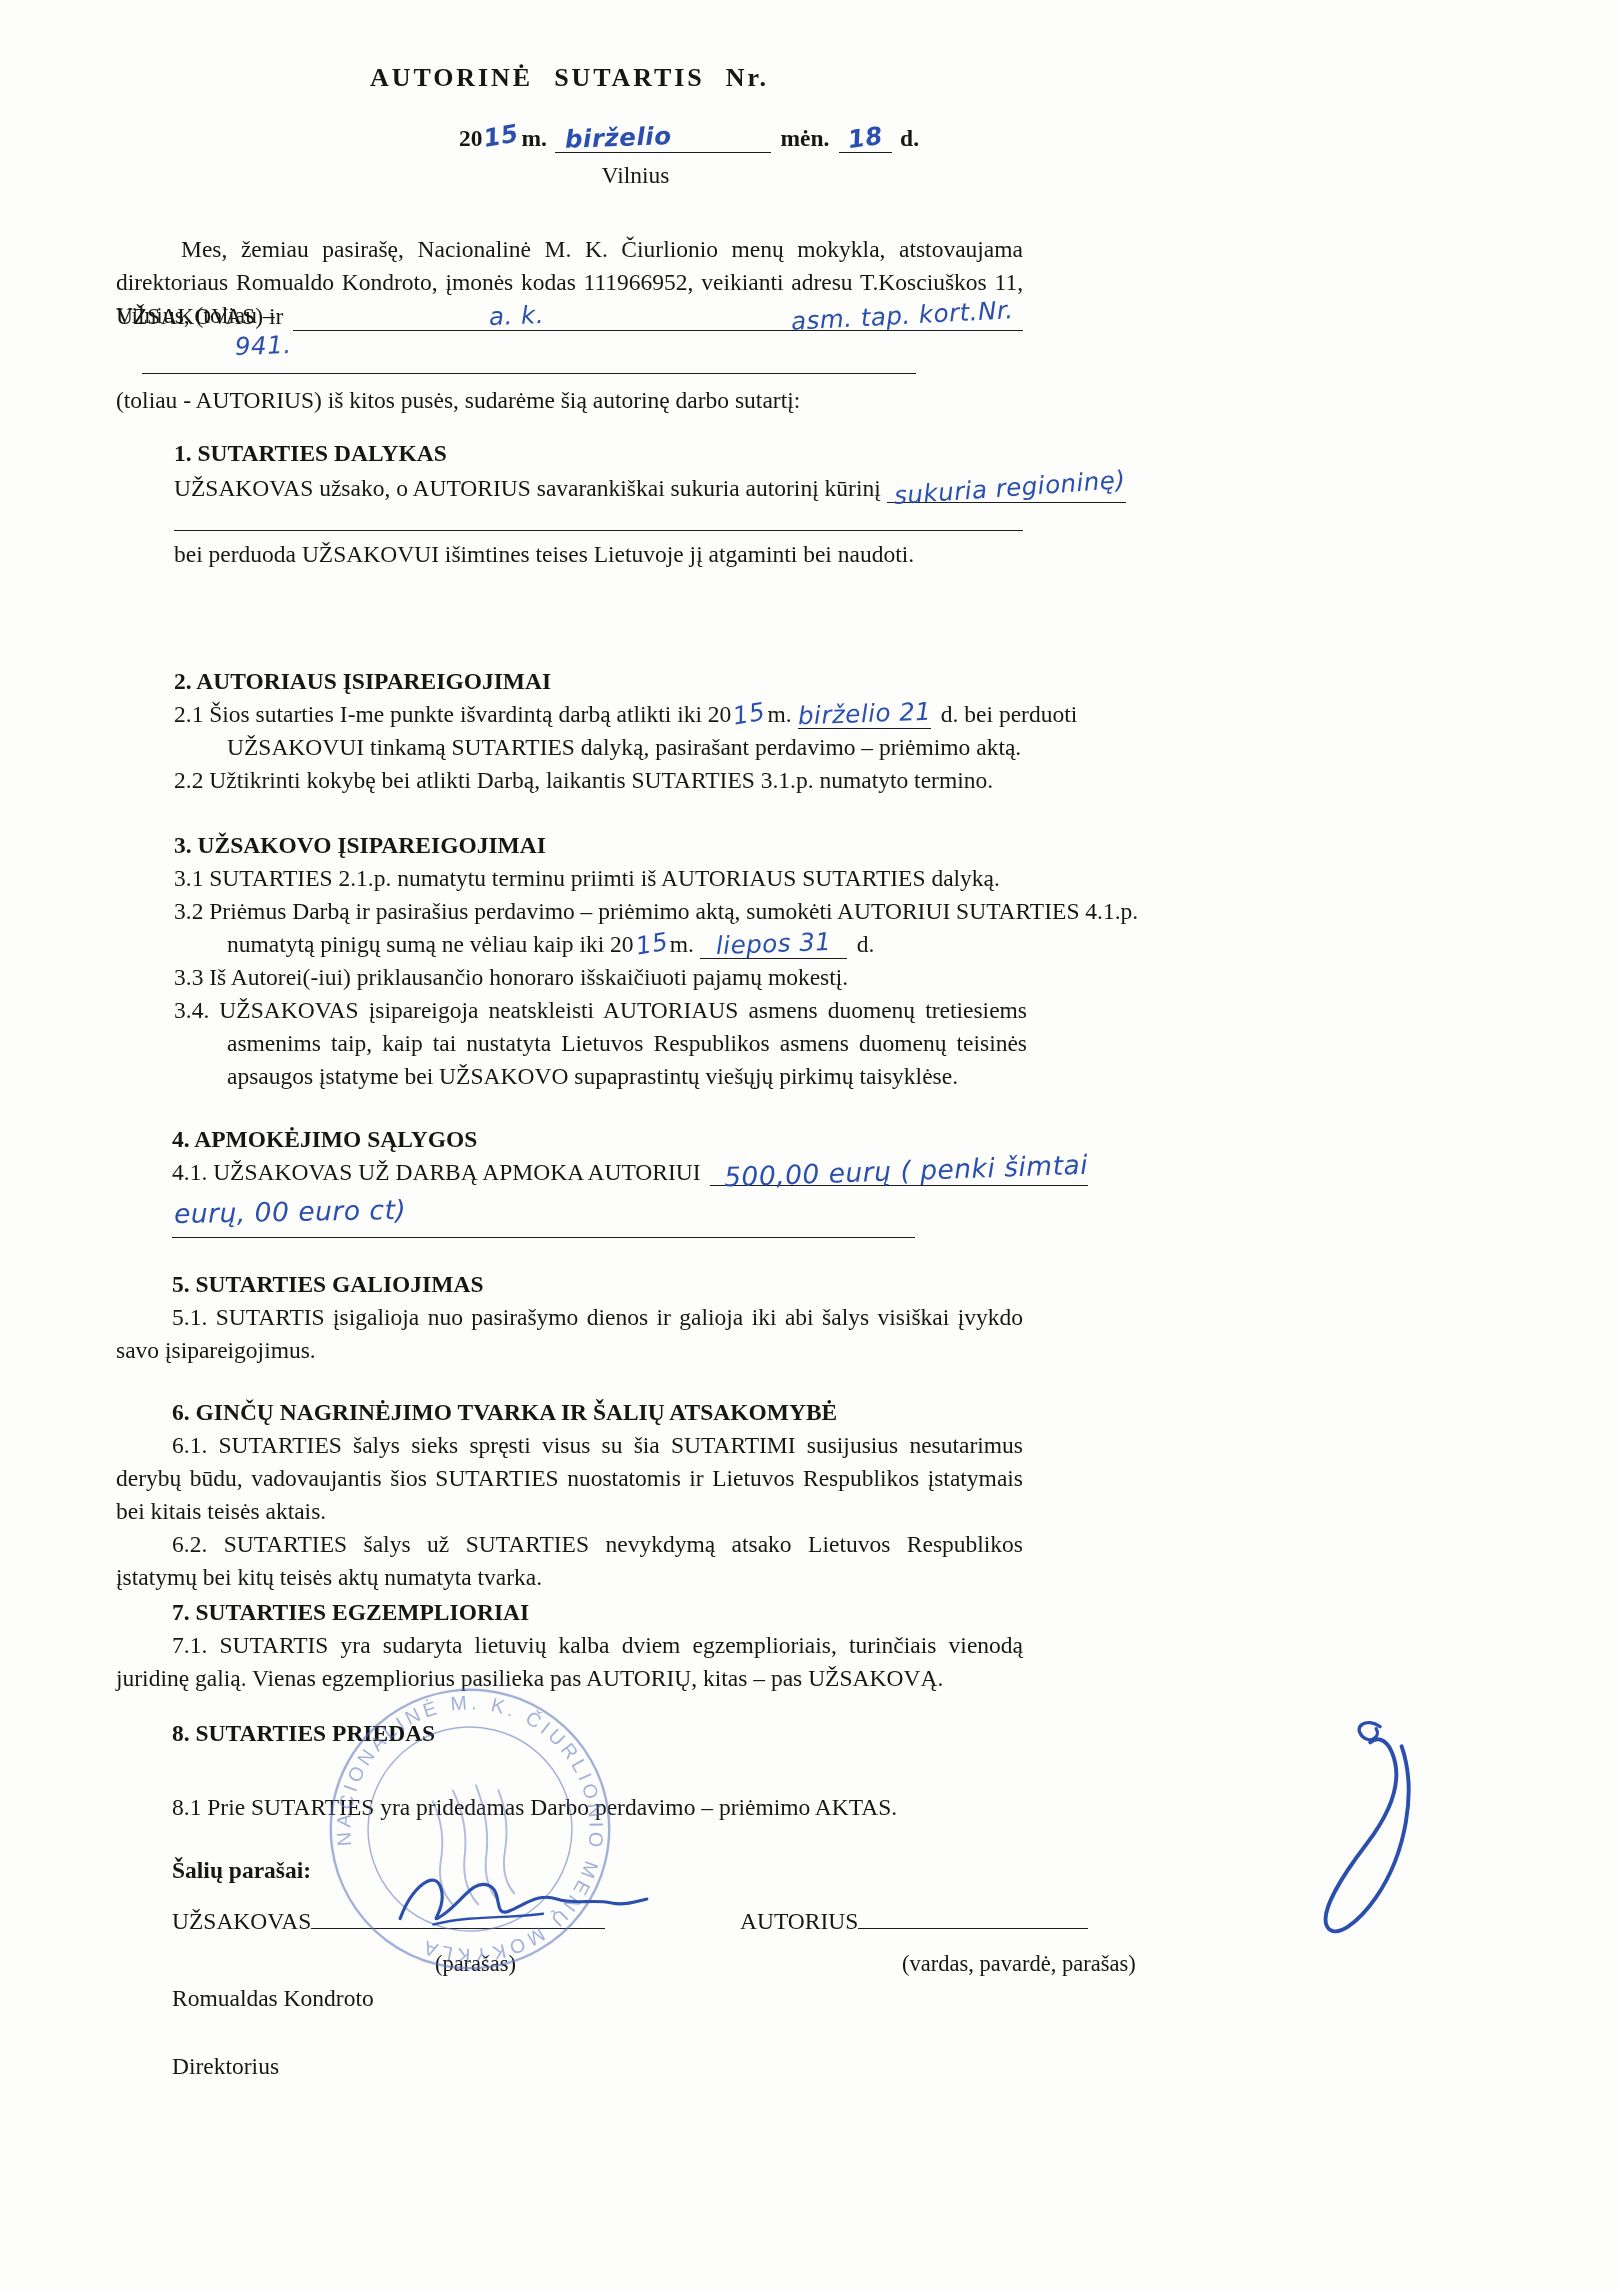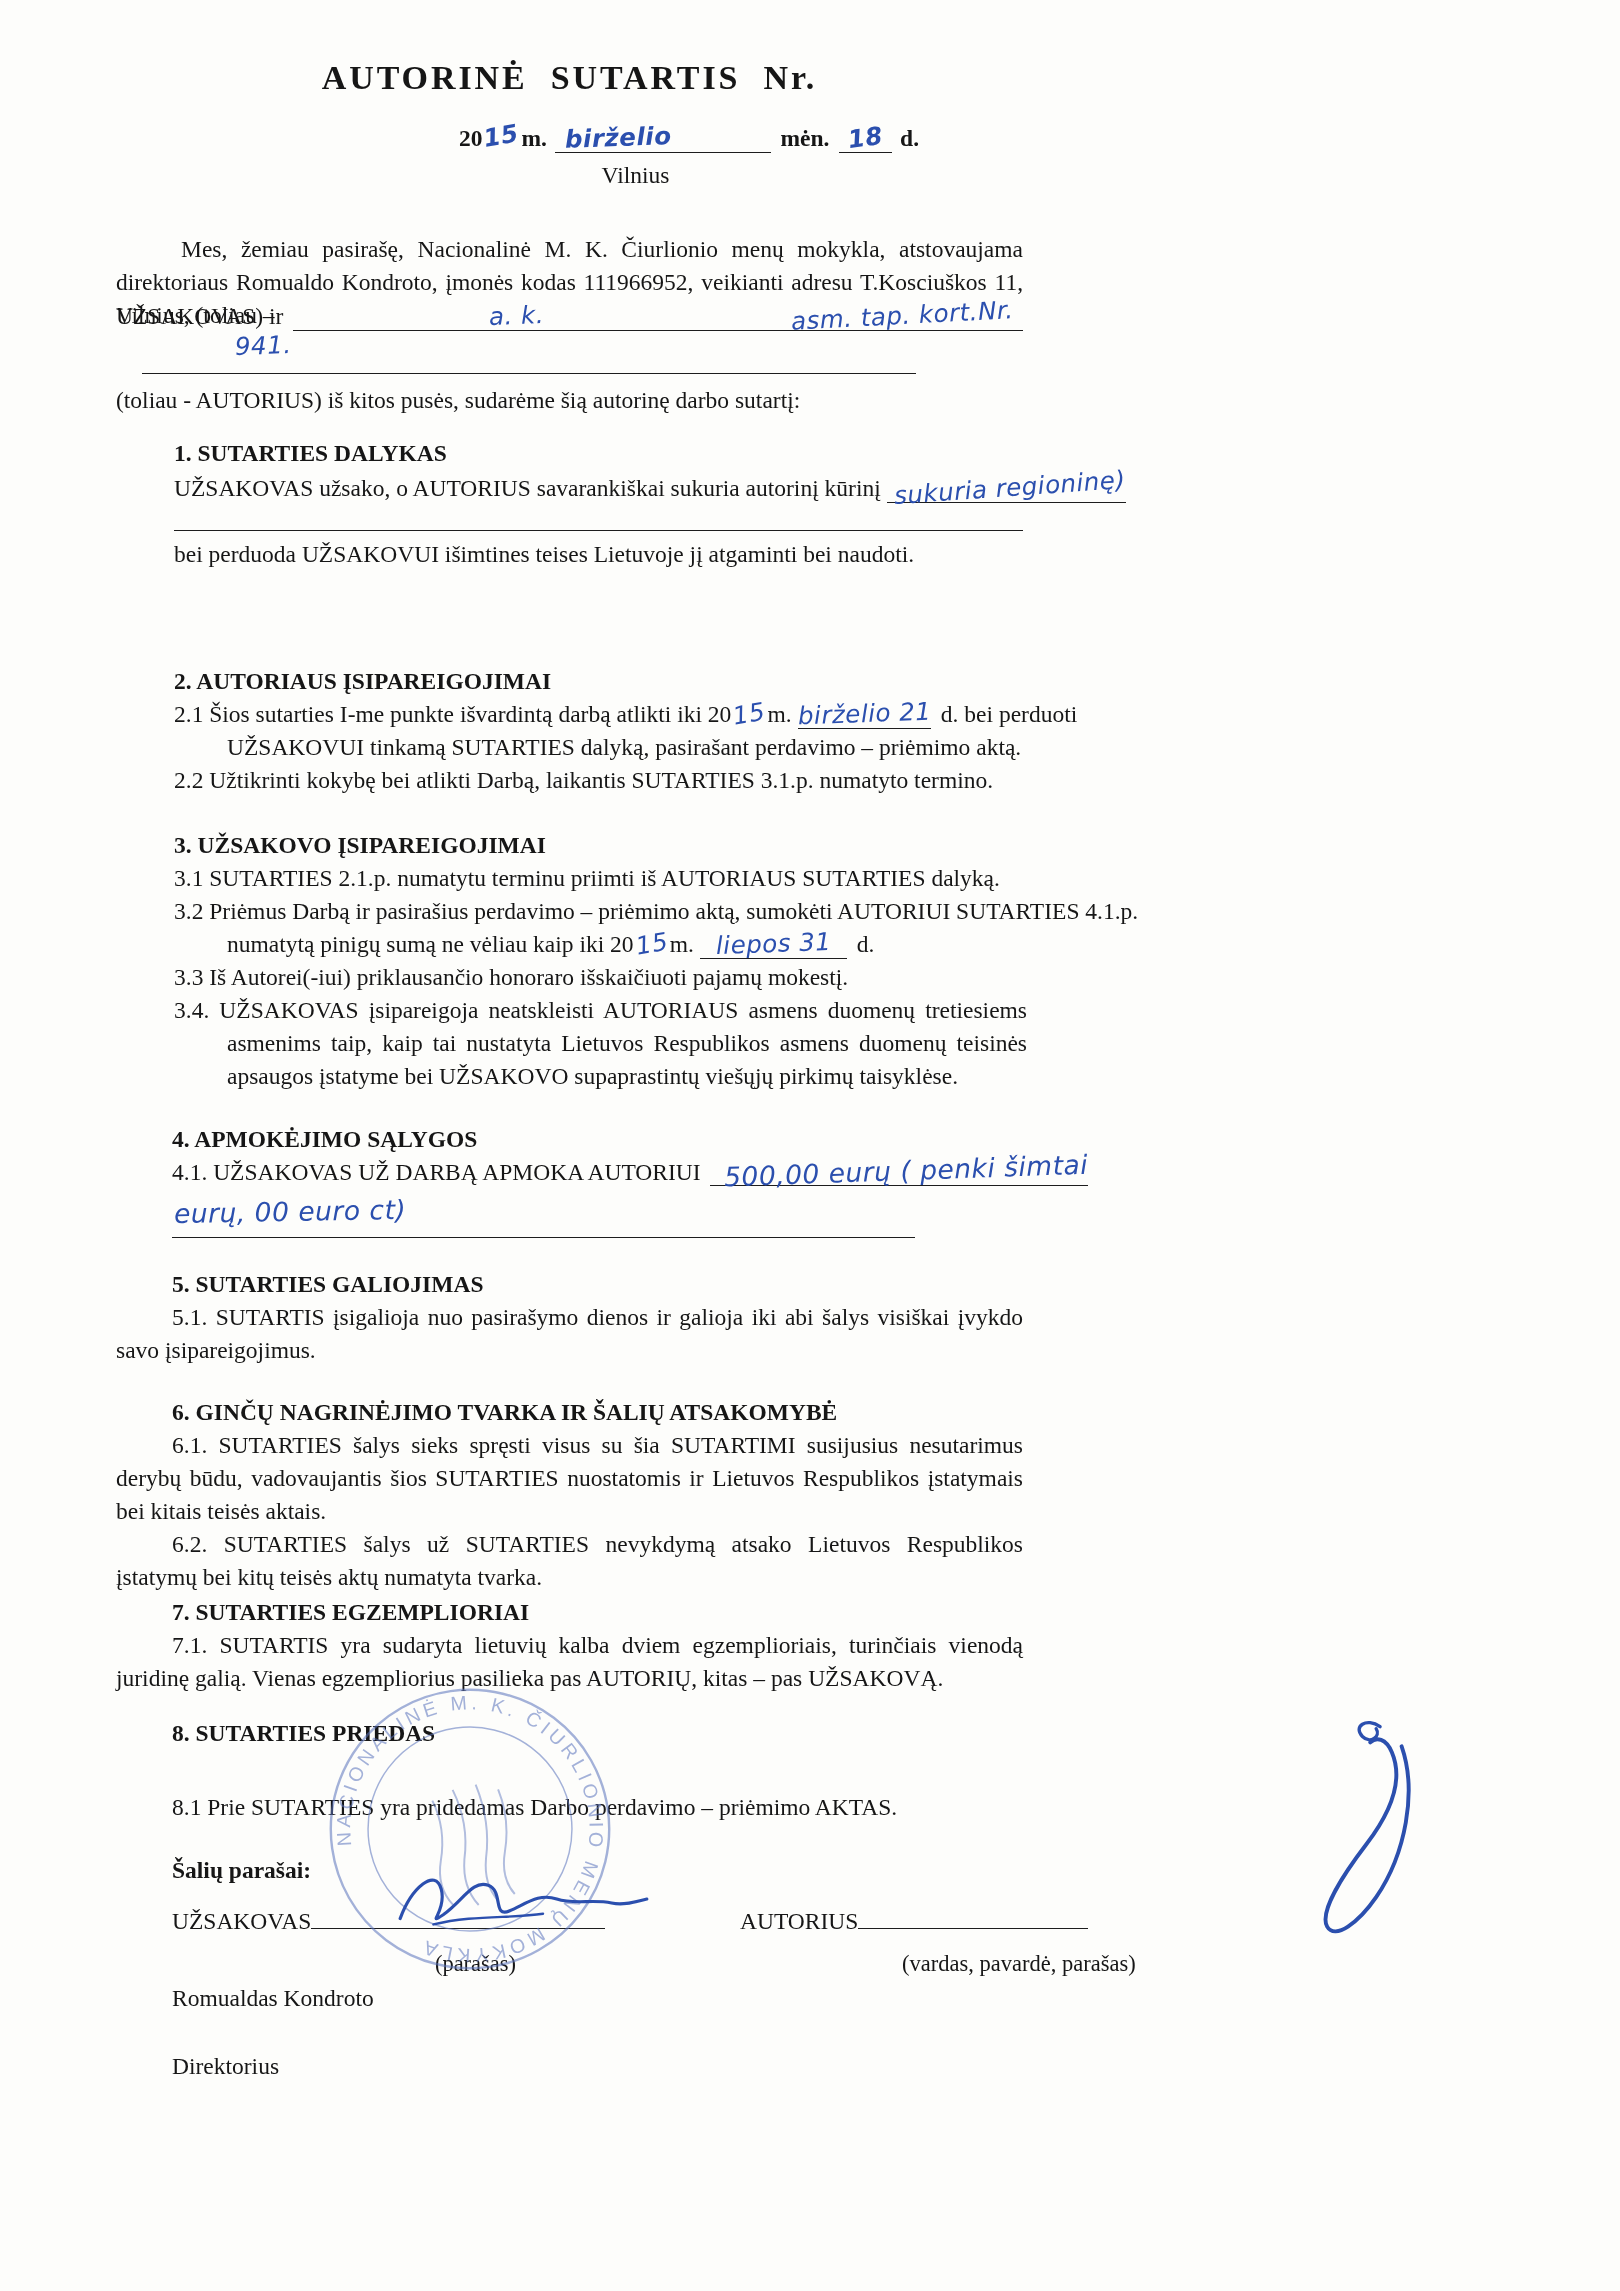--- a/index.html
+++ b/index.html
@@ -41,21 +41,21 @@
   .caption { font-size: 22.5px; }
   .secHead { font-weight: 700; }
   svg { display:block; }
 </style>
 </head>
 <body>
 
 <div class="page">
 
   <div class="abs" style="left:116px;top:61px;width:907px;text-align:center">
-    <span class="b" style="font-size:34px;letter-spacing:2.9px;word-spacing:11.8px">AUTORINĖ SUTARTIS Nr.</span>
+    <span class="b" style="font-size:26px;letter-spacing:2.9px;word-spacing:11.8px">AUTORINĖ SUTARTIS Nr.</span>
   </div>
 
   <div class="abs row b" style="left:459px;top:122px">
     <span>20</span>
     <span class="hw" style="transform:rotate(-10deg) translateY(-2px);margin:0 2.9px 0 1px">15</span>
     <span style="margin-right:7.8px">m.</span>
     <span class="fill" style="width:216px;padding-left:9.8px">
       <span class="hw">birželio</span>
     </span>
     <span style="margin:0 9.8px">mėn.</span>

